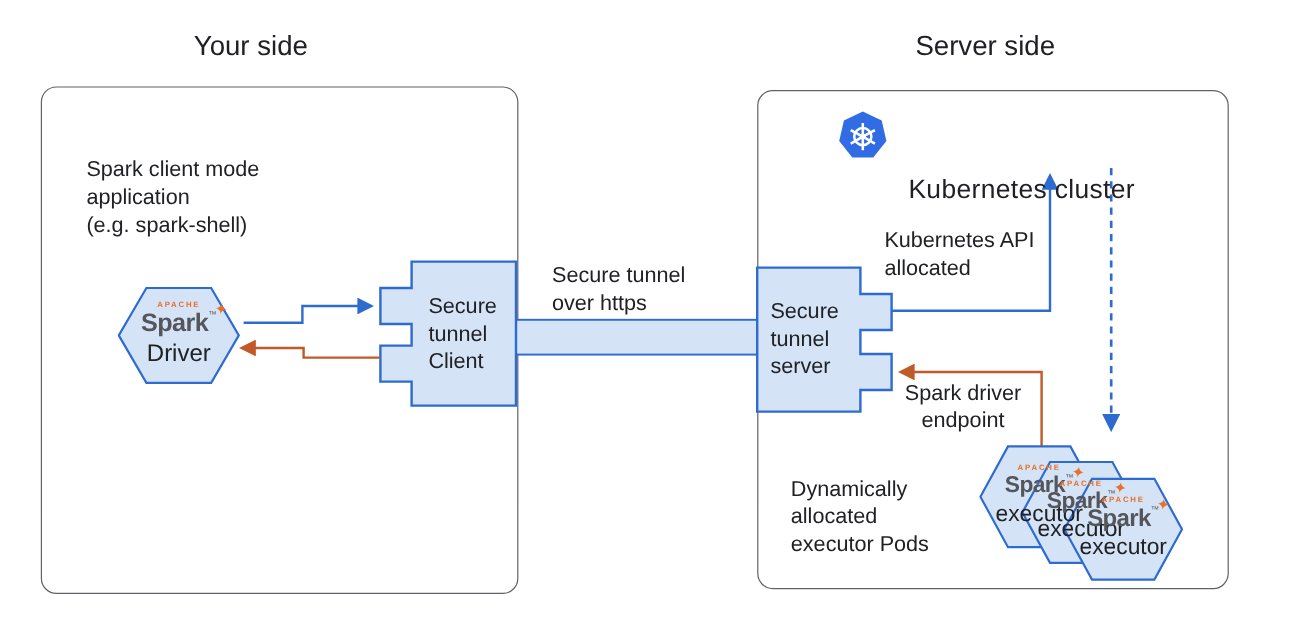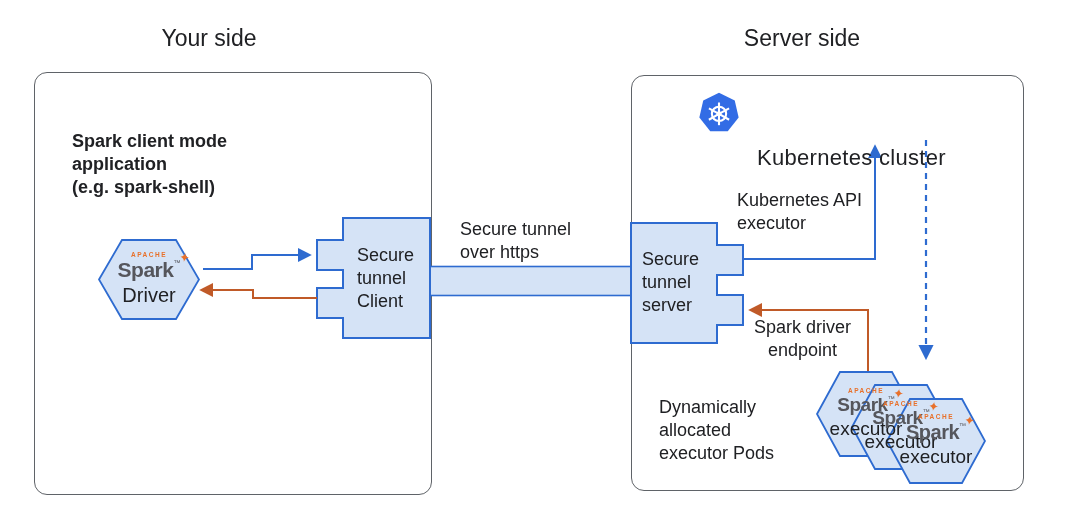--- a/index.html
+++ b/index.html
@@ -23,21 +23,21 @@
   .driver-word{font-size:20px;margin-top:3px;color:#202124;}
   .exec-word{font-size:19px;margin-top:3px;color:#202124;}
   .k8s-icon{position:absolute;}
 </style>
 </head>
 <body>
 
 <div class="canvas">
 
   <div class="abs title" style="left:209px;top:24px;">Your side</div>
-  <div class="abs title" style="left:802px;top:24px;">Server side</div>
+  <div class="abs title" style="left:821px;top:24px;">Server side</div>
 
   <div class="frame" style="left:34px;top:72px;width:396px;height:421px;"></div>
   <div class="frame" style="left:631px;top:75px;width:391px;height:414px;"></div>
 
   <svg class="svg-layer" xmlns="http://www.w3.org/2000/svg" width="1077" height="532">
     <defs>
       <marker id="arr-blue" viewBox="0 0 10 10" refX="8" refY="5" markerWidth="7" markerHeight="7" orient="auto">
         <path d="M0,0 L10,5 L0,10 Z" fill="#2e6bd0"></path>
       </marker>
       <marker id="arr-orange" viewBox="0 0 10 10" refX="8" refY="5" markerWidth="7" markerHeight="7" orient="auto">
@@ -55,35 +55,35 @@
 
     <path d="M317,298 L253,298 L253,290 L202,290" fill="none" stroke="#c05a28" stroke-width="2" marker-end="url(#arr-orange)"></path>
 
     <path d="M743,259 L875,259 L875,147" fill="none" stroke="#2e6bd0" stroke-width="2" marker-end="url(#arr-blue)"></path>
 
     <path d="M868,372 L868,310 L751,310" fill="none" stroke="#c05a28" stroke-width="2" marker-end="url(#arr-orange)"></path>
 
     <path d="M926,140 L926,357" fill="none" stroke="#2e6bd0" stroke-width="2.2" stroke-dasharray="6 5" marker-end="url(#arr-blue)"></path>
   </svg>
 
-  <div class="abs lbl" style="left:72px;top:130px;font-weight:bold;">Spark client mode
+  <div class="abs lbl" style="left:72px;top:130px;">Spark client mode
 application
 (e.g. spark-shell)</div>
   <div class="abs lbl" style="left:357px;top:244px;">Secure
 tunnel
 Client</div>
 
   <div class="abs lbl" style="left:460px;top:218px;">Secure tunnel
 over https</div>
 
   <div class="abs lbl" style="left:642px;top:248px;">Secure
 tunnel
 server</div>
   <div class="abs lbl" style="left:737px;top:189px;">Kubernetes API
-executor</div>
+allocated</div>
   <div class="abs lbl" style="left:754px;top:316px;text-align:center;">Spark driver
 endpoint</div>
   <div class="abs lbl" style="left:659px;top:396px;">Dynamically
 allocated
 executor Pods</div>
   <div class="abs big-lbl" style="left:757px;top:100px;margin-top:45px;">Kubernetes cluster</div>
 
   <svg class="k8s-icon" style="left:698px;top:92px;" width="42" height="42" viewBox="0 0 100 100" xmlns="http://www.w3.org/2000/svg">
     <polygon points="50,2 87.5,20.1 96.8,60.7 70.8,93.3 29.2,93.3 3.2,60.7 12.5,20.1" fill="#326ce5"></polygon>
     <circle cx="50" cy="52" r="17" fill="none" stroke="#ffffff" stroke-width="5"></circle>

